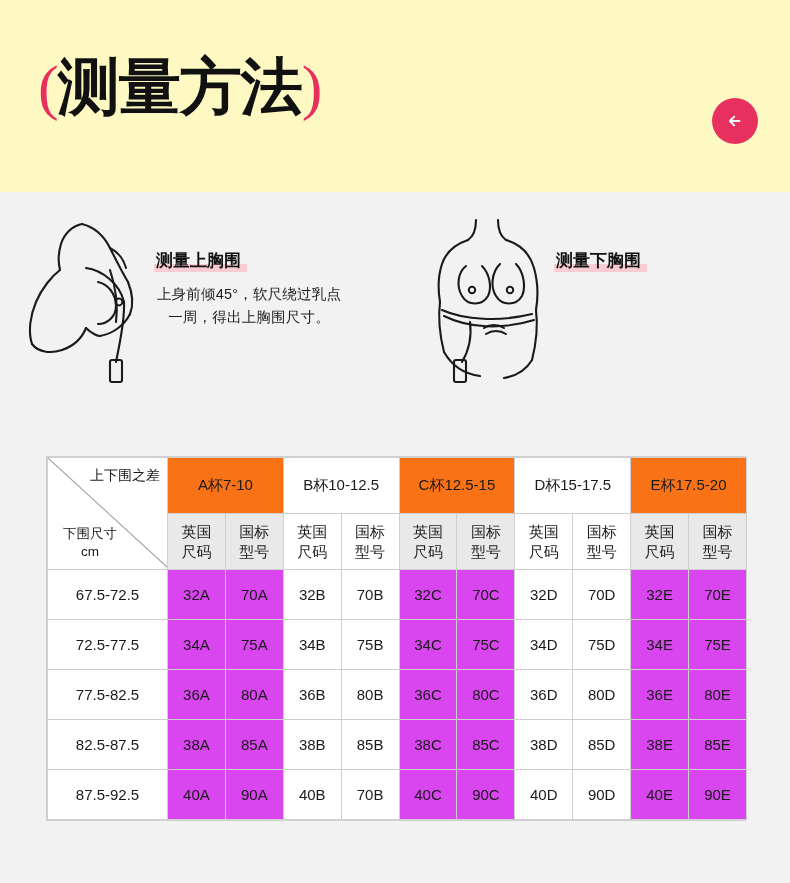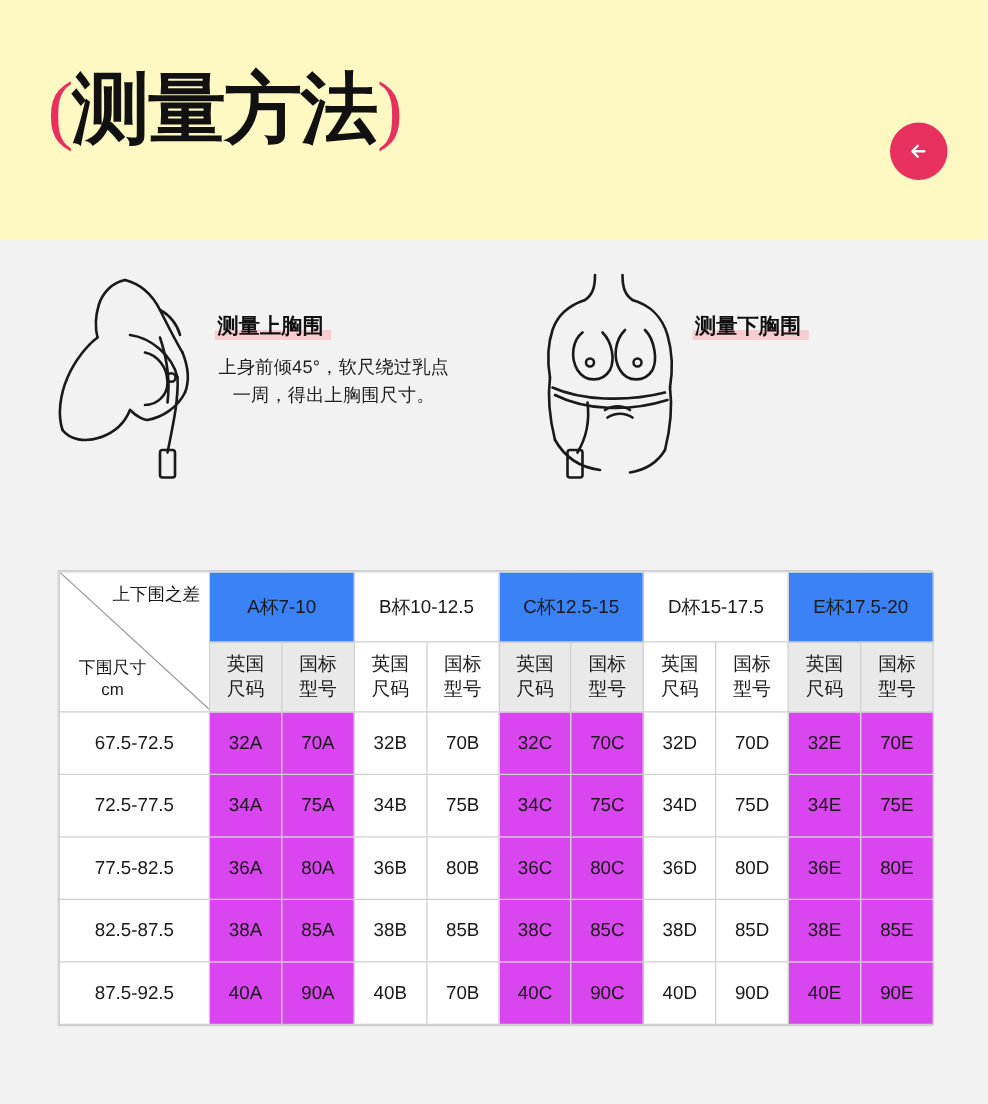--- a/index.html
+++ b/index.html
@@ -65,21 +65,21 @@
     position: relative;
     width: 790px;
     height: 232px;
   }
   .panel {
     position: absolute;
     top: 18px;
     display: flex;
     align-items: flex-start;
   }
-  .panel-left  { left: 42px; }
+  .panel-left  { left: 24px; }
   .panel-right { left: 424px; }
 
   .figure {
     width: 130px;
     height: 190px;
     flex: 0 0 130px;
   }
   .figure svg { display: block; }
 
   .panel-text {
@@ -174,21 +174,21 @@
     font-size: 13.5px;
     line-height: 1.35;
     text-align: center;
     width: 70px;
   }
   .cup-head {
     height: 56px;
     font-size: 15.5px;
     font-weight: normal;
   }
-  .cup-head.shade { background: #3b82f6; margin-top: 28px; }
+  .cup-head.shade { background: #f97316; margin-top: 28px; }
   .unit-head {
     height: 56px;
     font-size: 13.5px;
     line-height: 1.3;
   }
   .unit-head.shade { background: #e9e9e9; }
   .row-label {
     height: 50px;
     font-size: 15.5px;
     width: 120px;

